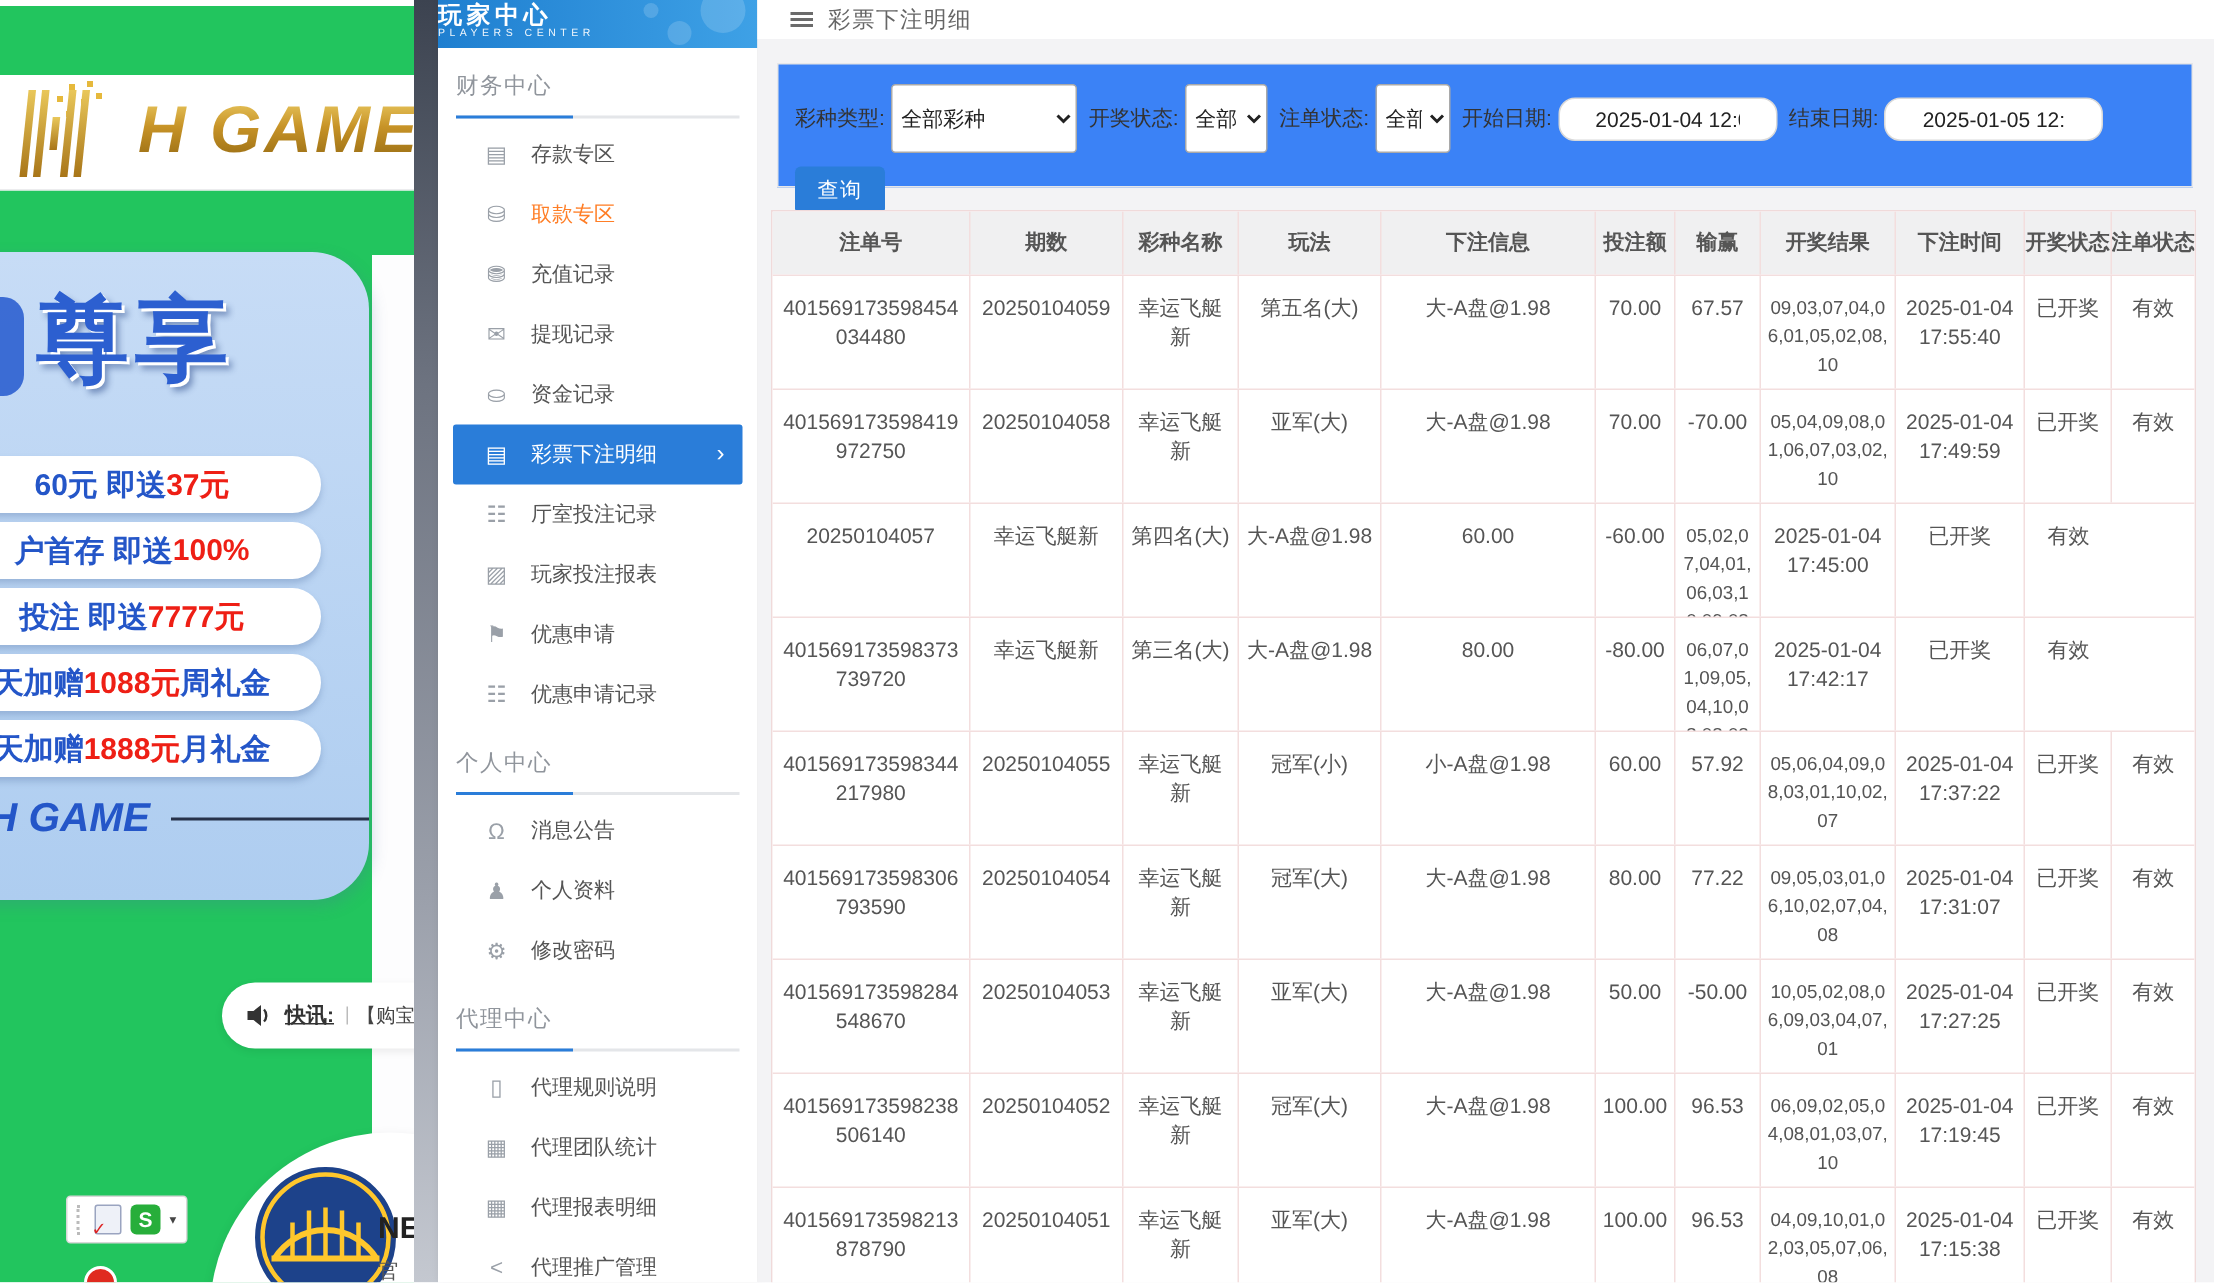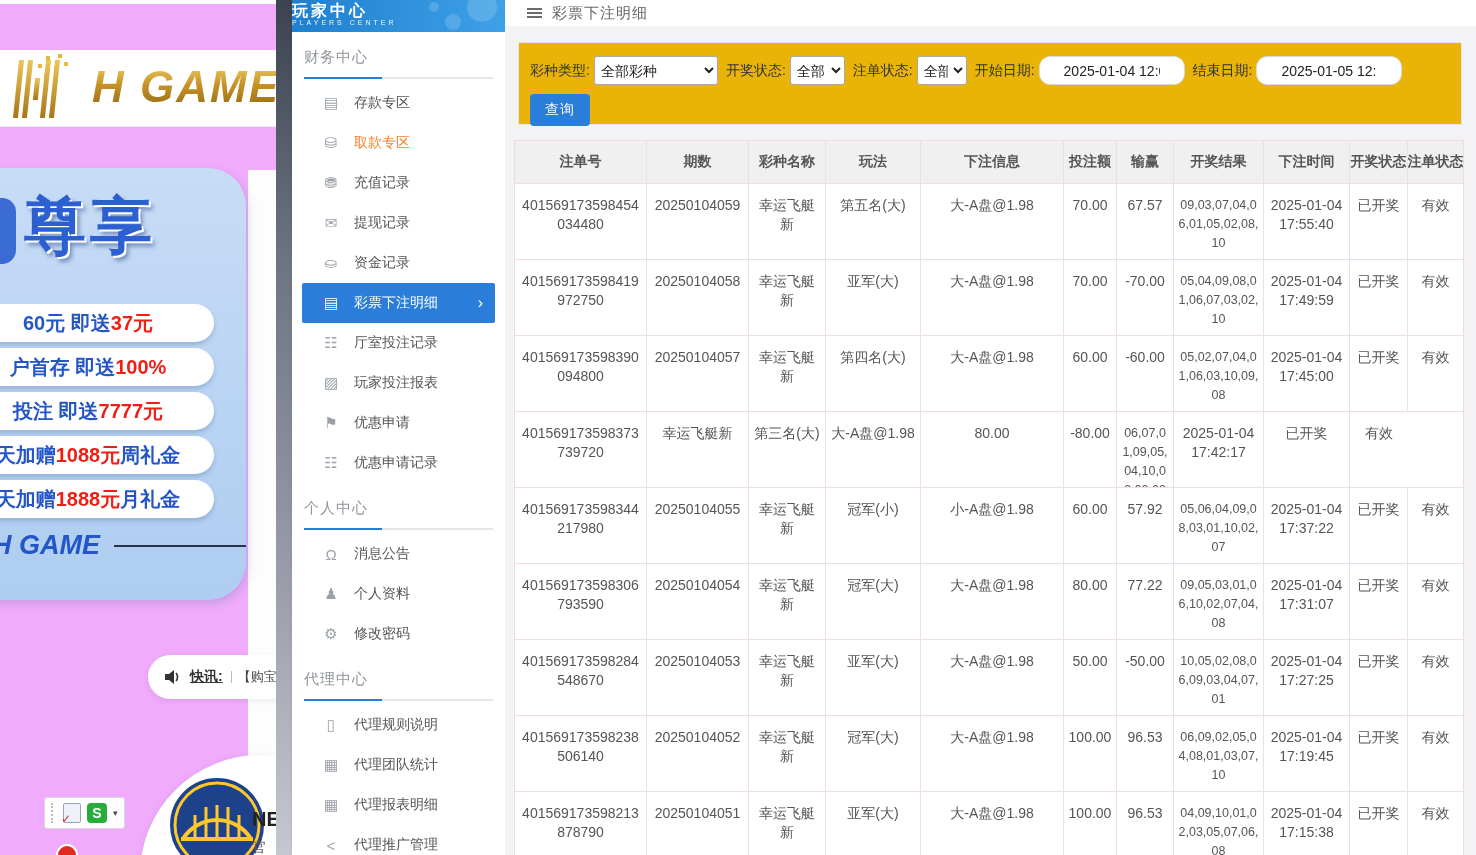--- a/index.html
+++ b/index.html
@@ -1,21 +1,21 @@
 <!DOCTYPE html>
 <html><head>
 <meta charset="utf-8">
 <style>
   * { margin:0; padding:0; box-sizing:border-box; }
   html,body { width:1476px; height:855px; overflow:hidden; background:#fff;
     font-family:"Liberation Sans","DejaVu Sans",sans-serif; }
   .screen { position:relative; width:1476px; height:855px; overflow:hidden; background:#f3f3f5; }
 
   
-  .underlay { position:absolute; left:0; top:0; width:276px; height:855px; background:#f0abfc; overflow:hidden; }
+  .underlay { position:absolute; left:0; top:0; width:276px; height:855px; background:#22c55e; overflow:hidden; }
   .u-topstrip { position:absolute; left:0; top:0; width:100%; height:4px; background:#fff; }
   .u-panel { position:absolute; left:248px; top:170px; right:0; bottom:0; background:#fdfdfe; }
   .logo-band { position:absolute; left:0; top:50px; width:100%; height:77px; background:#fff; border-bottom:1px solid #ececee; overflow:hidden; }
   .logo-bars { position:absolute; left:16px; top:10px; height:58px; width:70px; }
   .logo-bars i { position:absolute; top:0; bottom:0; width:5px; background:linear-gradient(180deg,#e9c75a,#a87518); transform:skewX(-6deg); }
   .logo-dots { position:absolute; left:38px; top:4px; width:40px; height:26px; }
   .logo-dots b { position:absolute; width:4px; height:4px; background:#e6b93c; }
   .logo-text { position:absolute; left:92px; top:12px; font-size:44px; font-weight:900; font-style:italic; letter-spacing:2px;
     background:linear-gradient(180deg,#f0d26a 0%,#c79327 45%,#8f6510 100%); -webkit-background-clip:text; background-clip:text; color:transparent; white-space:nowrap; }
 
@@ -76,25 +76,25 @@
   .side-item.active .si-icon { color:#fff; }
   .si-chev { margin-left:auto; margin-right:12px; font-size:16px; color:#fff; }
 
   
   .main { position:absolute; left:505px; top:0; right:0; height:855px; background:#f3f3f5; }
   .topbar { position:absolute; left:0; right:0; top:0; height:26px; background:#fff; display:flex; align-items:center; }
   .hamburger { width:15px; margin-left:22px; cursor:pointer; }
   .hamburger i { display:block; height:2px; background:#6b6b6b; margin:2px 0; }
   .topbar-title { margin-left:10px; font-size:15px; color:#666; letter-spacing:1px; }
 
-  .filter-card { position:absolute; left:13px; top:42px; width:944px; height:83px; background:#eab308; border:1px solid #e6e6e8; padding:13px 0 0 11px; }
+  .filter-card { position:absolute; left:13px; top:42px; width:944px; height:83px; background:#3b82f6; border:1px solid #e6e6e8; padding:13px 0 0 11px; }
   .filter-row { display:flex; align-items:center; flex-wrap:nowrap; }
   .f-label { font-size:14px; color:#333; margin-right:4px; white-space:nowrap; }
   .f-gap { width:8px; }
-  select.f-select { height:29px; border:1px solid #a9a9a9; border-radius:3px; background:#fff; font-size:14px; color:#222; padding:0 2px;
+  select.f-select { height:46px; border:1px solid #a9a9a9; border-radius:3px; background:#fff; font-size:14px; color:#222; padding:0 2px;
     font-family:"Liberation Sans","DejaVu Sans",sans-serif; }
   .w-lottery { width:124px; } .w-draw { width:55px; } .w-order { width:50px; }
   input.f-input { height:29px; border:1px solid #d9d9d9; border-radius:11px; font-size:14px; color:#222; padding:0 24px; width:146px;
     font-family:"Liberation Sans","DejaVu Sans",sans-serif; }
   .query-btn { margin-top:9px; background:#2a7dd9; color:#fff; border:none; border-radius:4px; font-size:14px; padding:7px 15px; cursor:pointer; letter-spacing:1px; }
 
   .table-wrap { position:absolute; left:9px; top:140px; width:950px; bottom:-22px; background:#fff; border:1px solid #f0dada; overflow:hidden; }
   .thead, .tr { display:grid; grid-template-columns:132px 102px 77px 95px 143px 53px 57px 90px 86px 58px 55px; }
   .thead { height:42px; background:#f0f0f1; }
   .th { display:flex; align-items:center; justify-content:center; font-size:14px; font-weight:bold; color:#555; border-right:1px solid #f3dede; white-space:nowrap; overflow:hidden; }
@@ -371,21 +371,20 @@
             <div class="td c3">亚军(大)</div>
             <div class="td c4">大-A盘@1.98</div>
             <div class="td c5">70.00</div>
             <div class="td c6">-70.00</div>
             <div class="td c7">05,04,09,08,01,06,07,03,02,10</div>
             <div class="td c8">2025-01-04 17:49:59</div>
             <div class="td c9">已开奖</div>
             <div class="td c10">有效</div>
           </div>
           <div class="tr">
-            <div class="td c0">401569173598390094800</div>
             <div class="td c1">20250104057</div>
             <div class="td c2">幸运飞艇新</div>
             <div class="td c3">第四名(大)</div>
             <div class="td c4">大-A盘@1.98</div>
             <div class="td c5">60.00</div>
             <div class="td c6">-60.00</div>
             <div class="td c7">05,02,07,04,01,06,03,10,09,08</div>
             <div class="td c8">2025-01-04 17:45:00</div>
             <div class="td c9">已开奖</div>
             <div class="td c10">有效</div>

